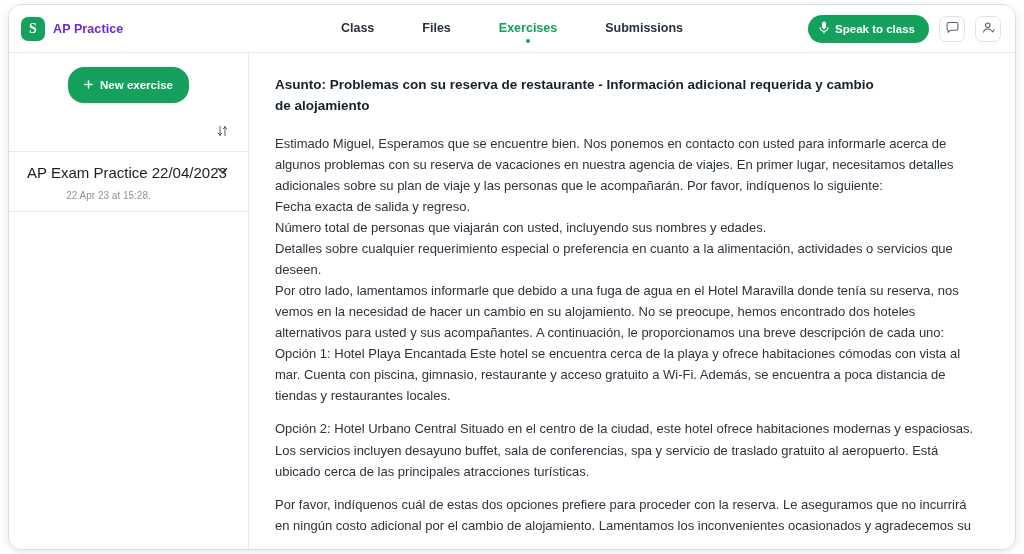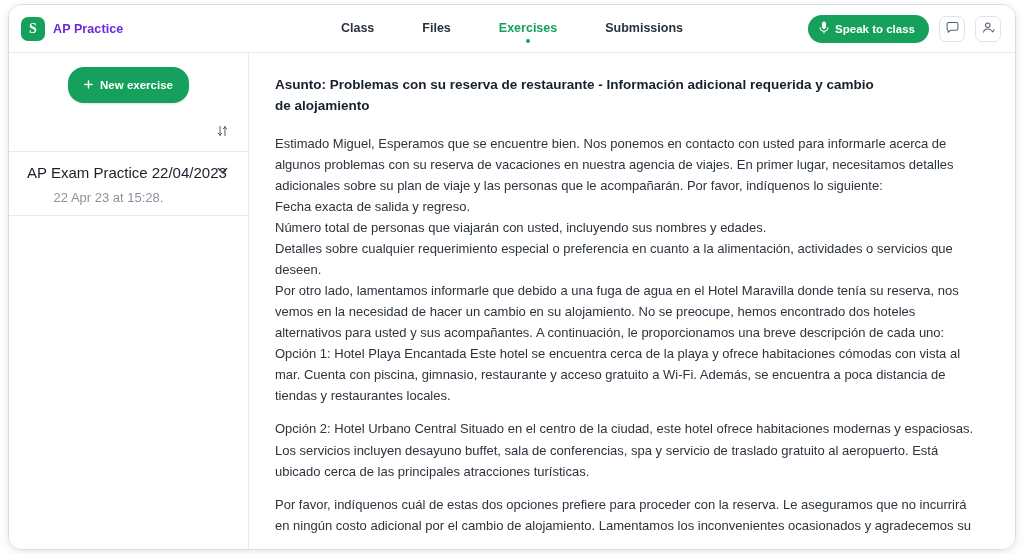--- a/index.html
+++ b/index.html
@@ -181,21 +181,21 @@
     padding: 12px 6px 10px 6px;
     position: relative;
     cursor: pointer;
   }
   .ex-title {
     font-size: 15px;
     color: #18202a;
     font-weight: normal;
   }
   .ex-date {
-    font-size: 13px;
+    font-size: 10px;
     color: #8b949d;
     margin-top: 9px;
     text-align: center;
     padding-right: 40px;
   }
   .ex-caret {
     position: absolute;
     right: 8px;
     top: 14px;
     color: #2b333c;

